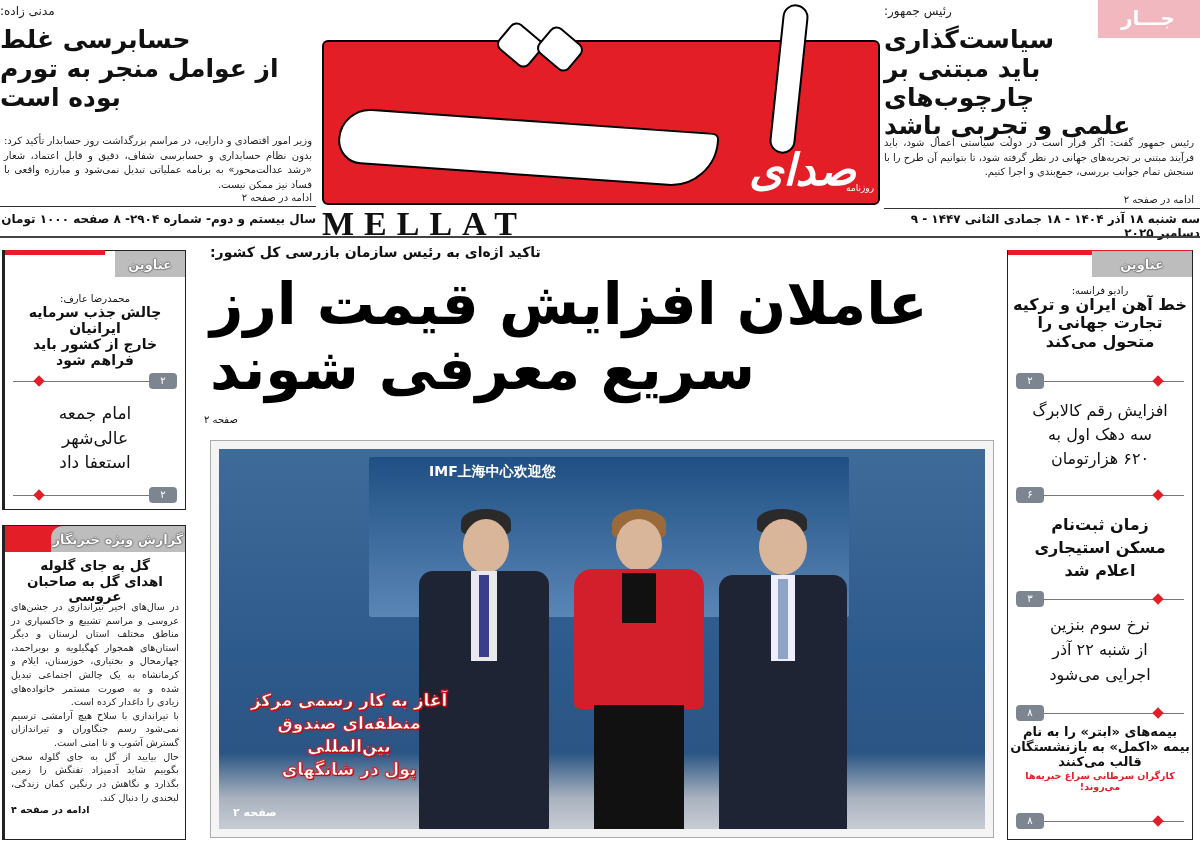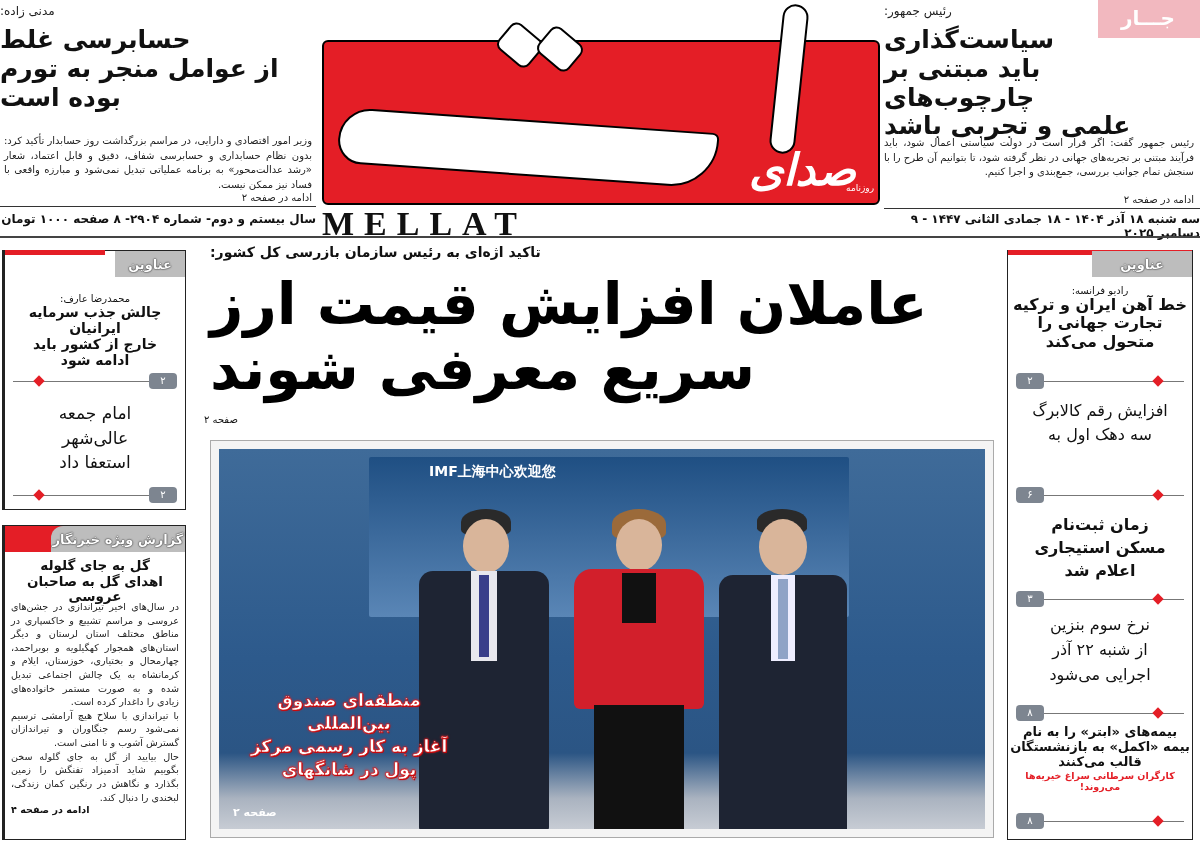--- a/index.html
+++ b/index.html
@@ -116,22 +116,22 @@
     </div>
 
     <div class="person" style="left:500px;top:60px;">
       <div class="hair" style="left:38px;top:0;width:50px;height:24px;"></div>
       <div class="head" style="left:40px;top:10px;width:48px;height:56px;"></div>
       <div class="suit" style="left:0;top:66px;width:128px;height:262px;"></div>
       <div style="position:absolute;left:52px;top:66px;width:24px;height:86px;background:#eef;"></div>
       <div style="position:absolute;left:59px;top:70px;width:10px;height:80px;background:#8fa3c6;"></div>
     </div>
     <div class="caption">
+      <span>آغاز به کار رسمی مرکز</span>
       <span>منطقه‌ای صندوق بین‌المللی</span>
-      <span>آغاز به کار رسمی مرکز</span>
       <span>پول در شانگهای</span>
     </div>
     <div class="pgtag">صفحه ۲</div>
   </div>
 </div>
 
 <div class="box" style="left:1007px;top:250px;width:186px;height:590px;">
   <div class="box-red" style="left:0;right:0;"></div>
   <div class="box-tab" style="right:0;width:100px;">عناوین</div>
 
@@ -143,20 +143,21 @@
   </div>
   <div class="sep" style="top:122px;">
       <div class="line"></div>
       <div class="pg" style="left:0">۲</div>
       <div class="dia" style="right:22px"></div>
     </div>
 
   <div class="item" style="top:148px;">
     <div style="font-size:16px;line-height:1.5;">افزایش رقم کالابرگ</div>
     <div style="font-size:16px;line-height:1.5;">سه دهک اول به</div>
+    <div style="font-size:16px;line-height:1.5;">۶۲۰ هزارتومان</div>
   </div>
   <div class="sep" style="top:236px;">
       <div class="line"></div>
       <div class="pg" style="left:0">۶</div>
       <div class="dia" style="right:22px"></div>
     </div>
 
   <div class="item" style="top:262px;">
     <div class="hb" style="font-size:16px;line-height:1.45;">زمان ثبت‌نام</div>
     <div class="hb" style="font-size:16px;line-height:1.45;">مسکن استیجاری</div>
@@ -192,21 +193,21 @@
     </div>
 </div>
 
 <div class="box" style="left:2px;top:250px;width:184px;height:260px;border-left-width:3px;">
   <div class="box-red" style="left:0;width:100px;"></div>
   <div class="box-tab" style="right:0;width:70px;">عناوین</div>
   <div class="item" style="top:42px;">
     <div style="font-size:10px;">محمدرضا عارف:</div>
     <div class="hb" style="font-size:14px;">چالش جذب سرمایه ایرانیان</div>
     <div class="hb" style="font-size:14px;">خارج از کشور باید</div>
-    <div class="hb" style="font-size:14px;">ادامه شود</div>
+    <div class="hb" style="font-size:14px;">فراهم شود</div>
   </div>
   <div class="sep" style="top:122px;">
       <div class="line"></div>
       <div class="pg" style="right:0">۲</div>
       <div class="dia" style="left:22px"></div>
     </div>
   <div class="item" style="top:150px;">
     <div style="font-size:17px;line-height:1.45;">امام جمعه</div>
     <div style="font-size:17px;line-height:1.45;">عالی‌شهر</div>
     <div style="font-size:17px;line-height:1.45;">استعفا داد</div>

